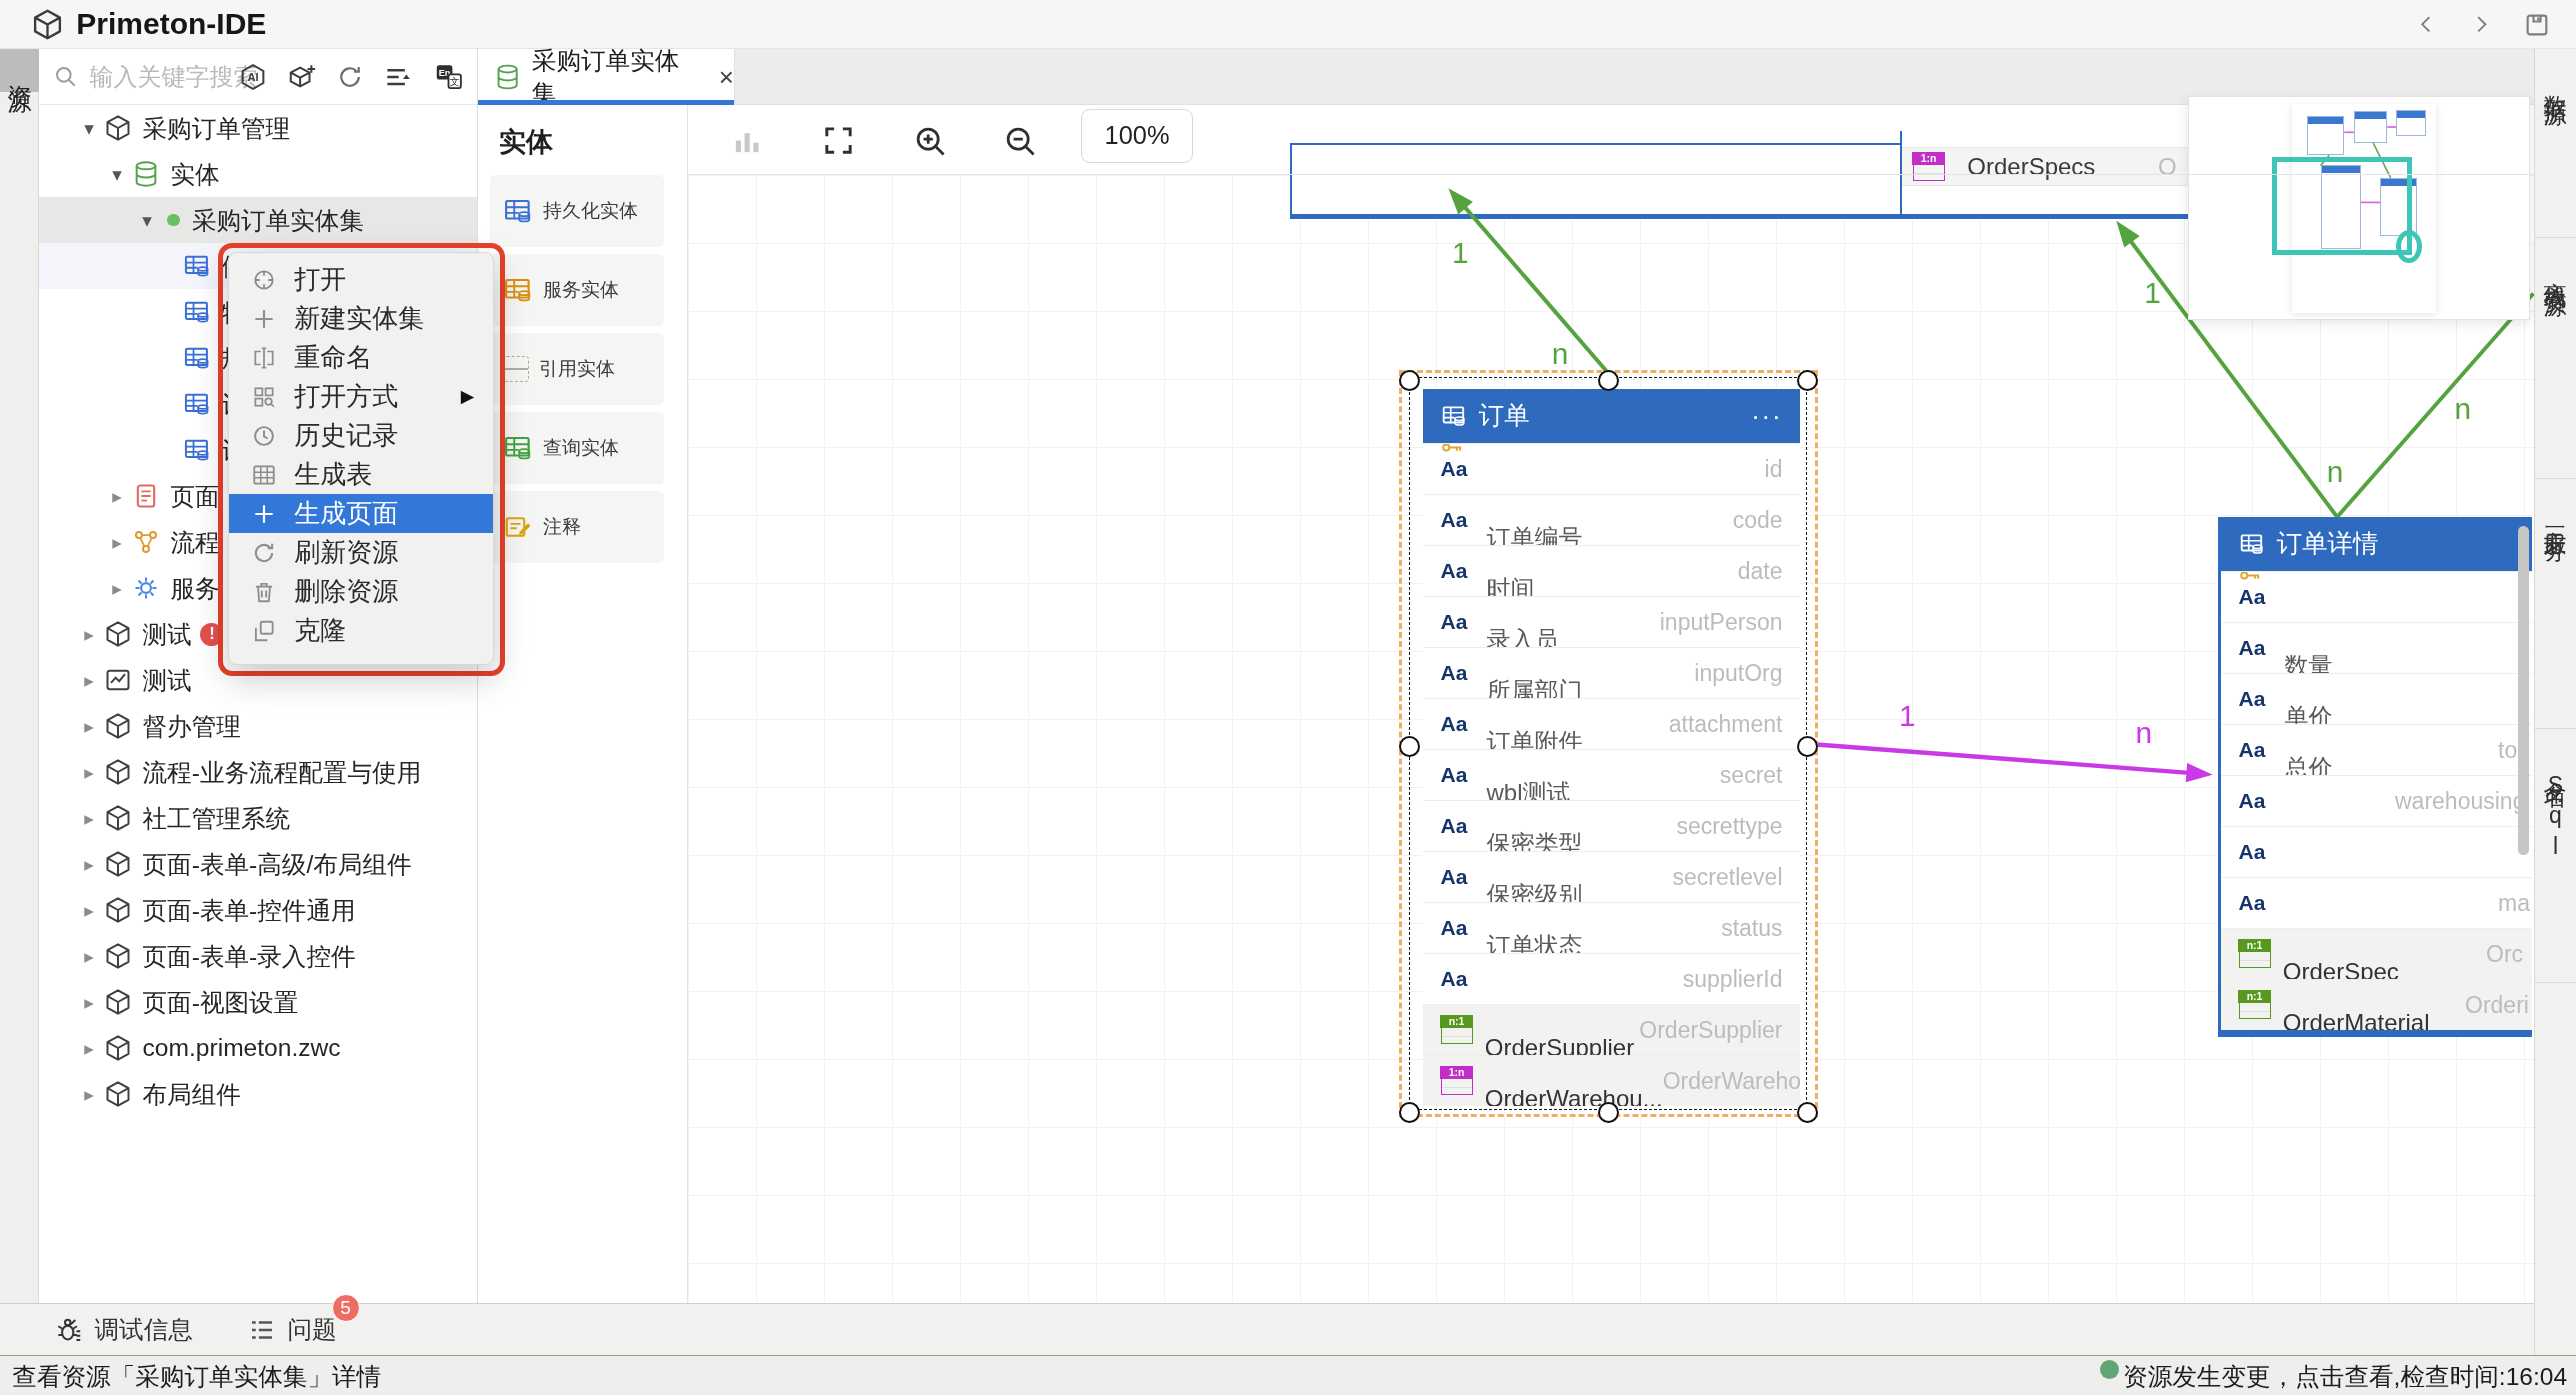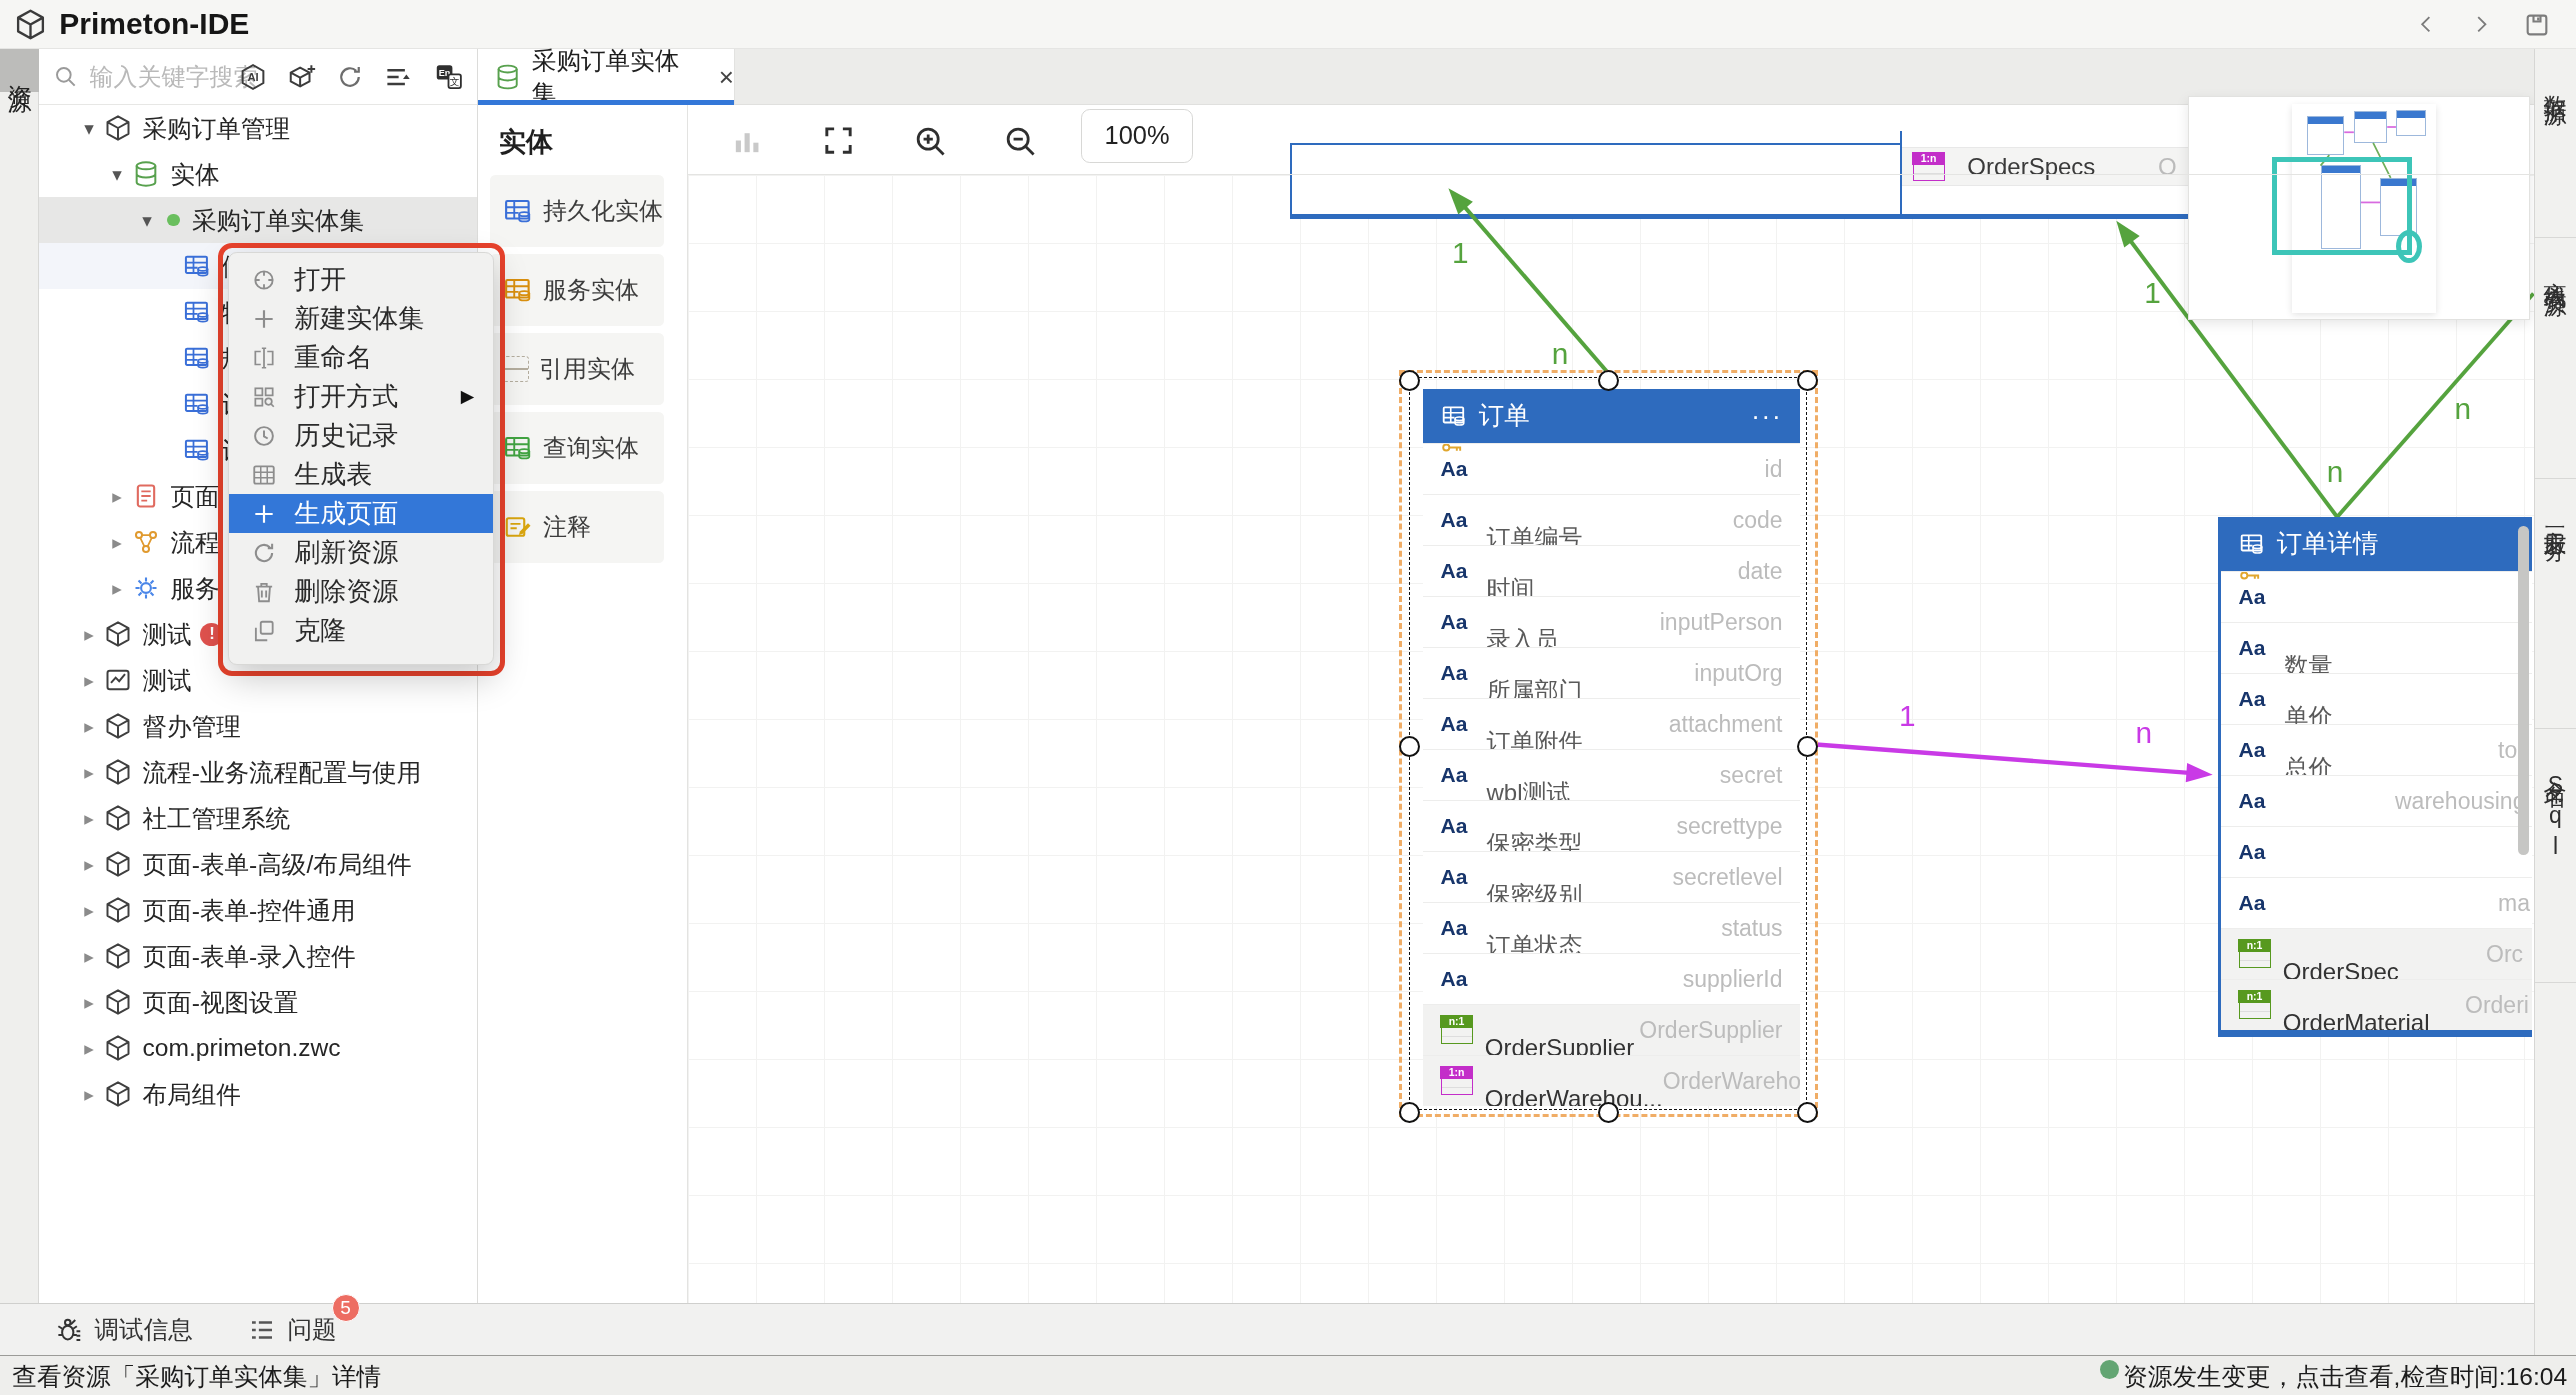--- a/index.html
+++ b/index.html
@@ -2,21 +2,21 @@
 <html style="font-size:14px"><head>
 <meta charset="utf-8">
 <style>
   * { margin:0; padding:0; box-sizing:border-box; }
   html,body { width:2576px; height:1396px; }
   body { font-family:"Liberation Sans", sans-serif; background:#fff; overflow:hidden; }
   .app { position:relative; width:2576px; height:1396px; background:#fff; overflow:hidden; }
   svg.ic { display:inline-block; vertical-align:middle; }
 
   
-  .titlebar { position:absolute; left:0; top:0; width:2576px; height:49px; background:#f6f6f4; border-bottom:0.9px solid #e5e5e3; display:flex; align-items:center; }
+  .titlebar { position:absolute; left:0; top:0; width:2576px; height:49px; background:#f6f6f4; border-bottom:0.9px solid #e5e5e3; display:flex; align-items:center;padding-left:17px; }
   .logo { margin-left:14px; }
   .apptitle { margin-left:12.3px; font-size:30px; font-weight:700; color:#161616; }
   .tb-right { position:absolute; right:24.6px; top:0; height:49px; display:flex; align-items:center; gap:30px; color:#7c7c7c; }
 
   
   .activity { position:absolute; left:0; top:49px; width:39px; height:1306px; background:#efefed; border-right:0.9px solid #d8d8d6; }
   .act-tab { width:39px; padding:16px 0; background:#bcbcba; display:flex; justify-content:center; }
   .vtext { writing-mode:vertical-rl; text-orientation:upright; font-size:24px; color:#222; letter-spacing:5.3px; }
 
   
@@ -49,21 +49,21 @@
 
   
   .tabstrip { position:absolute; left:478px; top:49px; width:2056px; height:56px; background:#ececea; border-bottom:0.9px solid #e0e0de; }
   .tab { position:absolute; left:0; top:0; width:257px; height:56px; background:#fff; border-right:0.9px solid #e2e2e0; display:flex; align-items:center; padding-left:16px; gap:10.5px; font-size:24.6px; color:#1e1e1e; }
   .tab .bar { position:absolute; left:0; bottom:0; width:100%; height:5.3px; background:#3377d8; }
   .tab .x { margin-left:8.8px; color:#444; font-size:26px; }
 
   
   .palette { position:absolute; left:478px; top:105px; width:210px; height:1198px; background:#fff; border-right:0.9px solid #e3e3e1; }
   .pal-title { margin:19px 0 0 21px; font-size:27px; font-weight:700; color:#1f1f1f; }
-  .pcard { position:absolute; left:12.3px; width:174px; height:72px; background:#f5f5f3; border-radius:5.3px; display:flex; align-items:center; padding-left:12.3px; gap:10.5px; font-size:24px; color:#3c3c3c; }
+  .pcard { position:absolute; left:12.3px; width:174px; height:72px; background:#f5f5f3; border-radius:5.3px; display:flex; align-items:center; padding-left:12.3px; gap:10.5px; font-size:19px; color:#3c3c3c; }
   .dash-ic { width:26px; height:26px; border:1.8px dashed #b4ad9e; border-radius:3.5px; background:linear-gradient(#b4ad9e 1.8px, transparent 1.8px) 0 10.5px/100% 100% no-repeat; }
 
   
   .rightbar { position:absolute; left:2534px; top:49px; width:42px; height:1306px; background:#f1f1ef; border-left:0.9px solid #d6d6d4; z-index:30; }
   .rb-tab { position:absolute; left:0; width:42px; display:flex; justify-content:center; }
   .rb-tab .vtext { font-size:23px; letter-spacing:4.4px; color:#2e2e2e; }
   .rb-div { position:absolute; left:0; width:42px; height:0.9px; background:#d8d8d6; }
 
   
   .canvas { position:absolute; left:688px; top:105px; width:1846px; height:1249px; background:#fff; }

